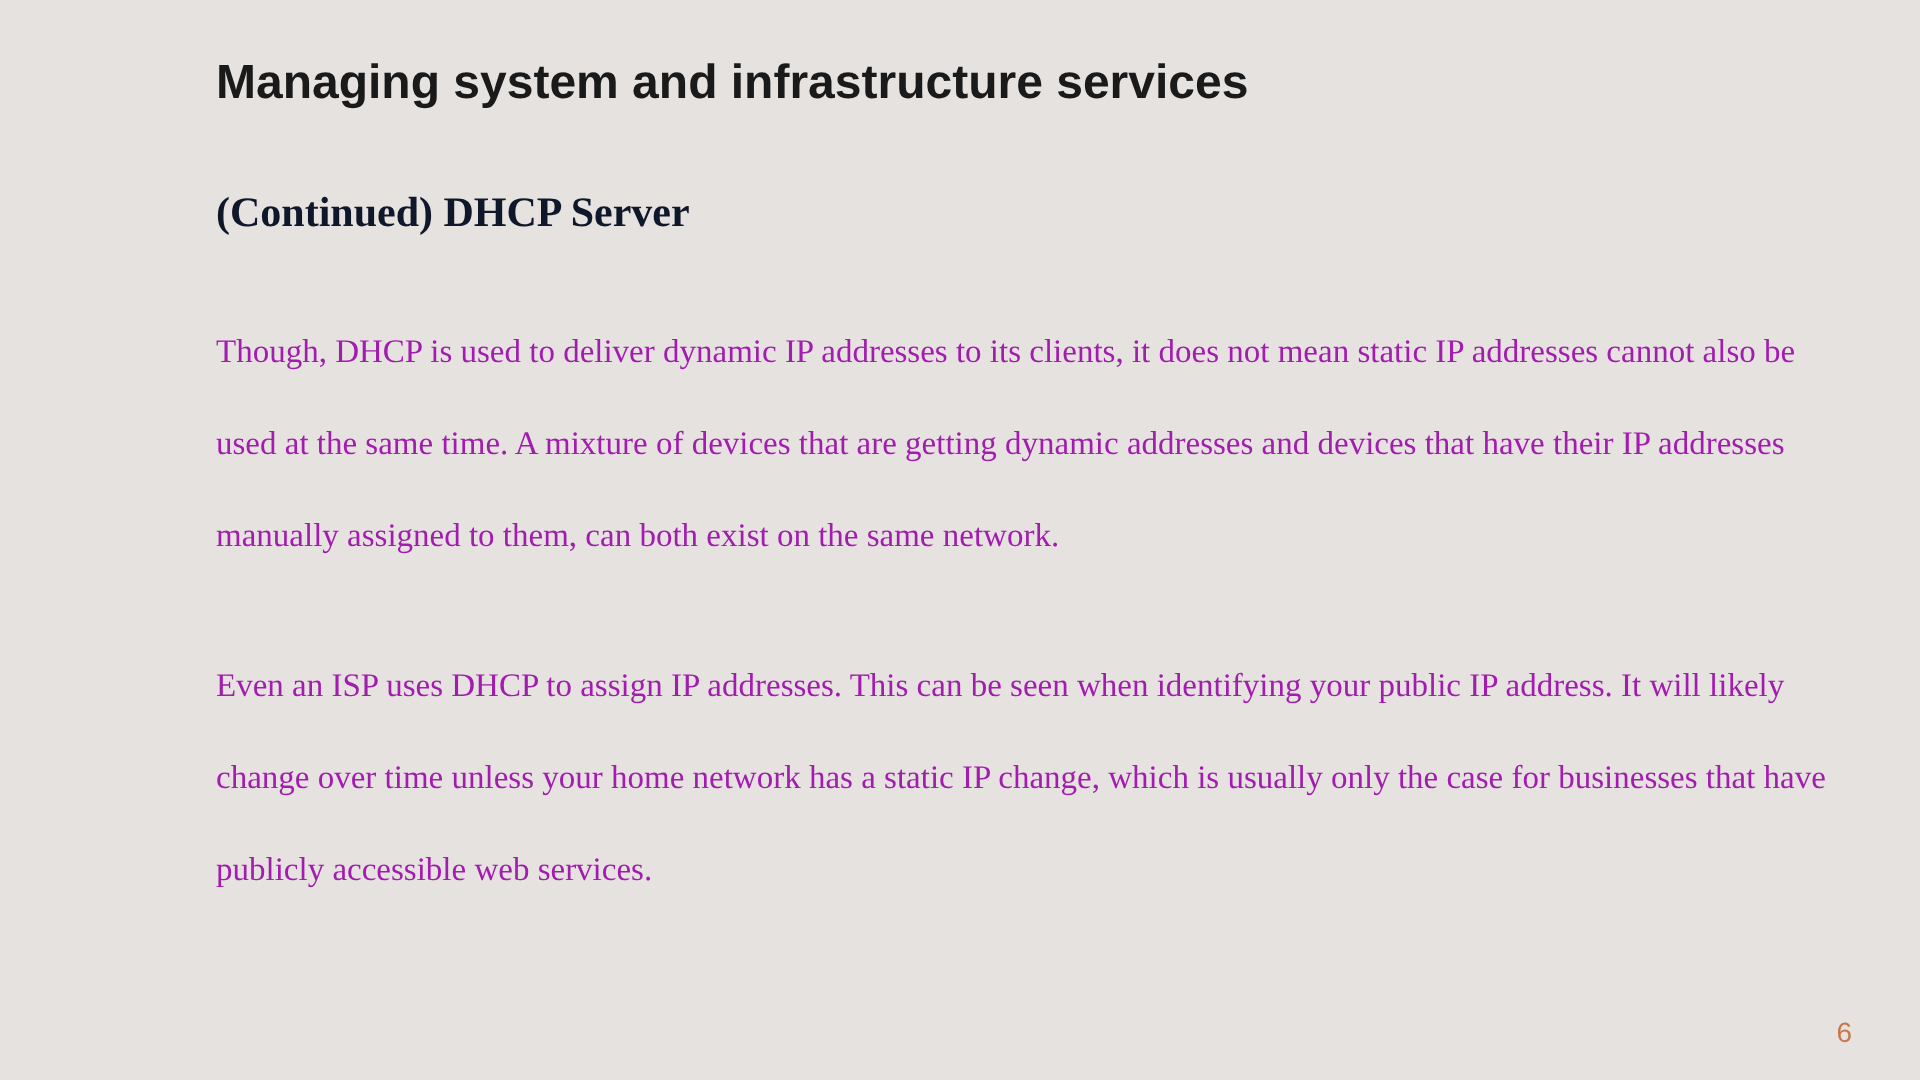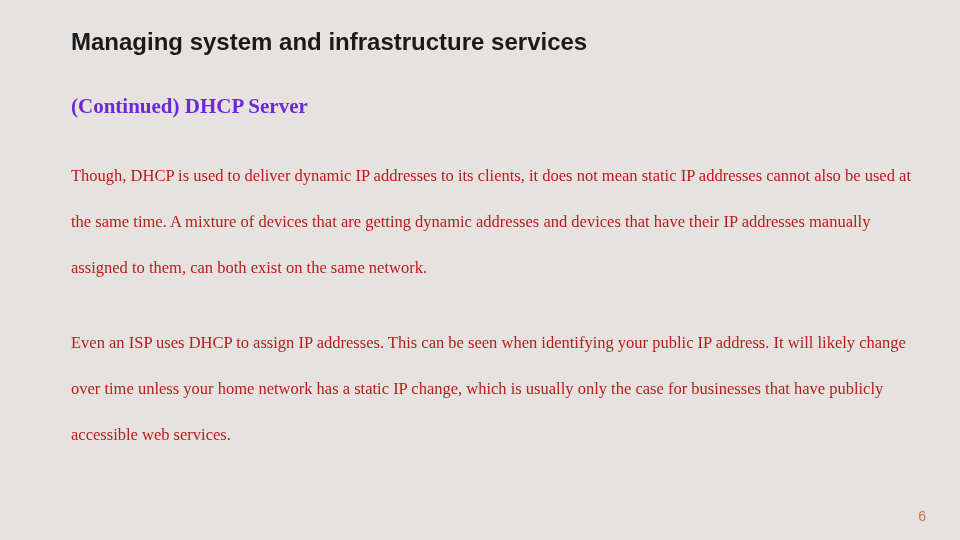--- a/index.html
+++ b/index.html
@@ -10,39 +10,40 @@
   body {
     width: 960px;
     height: 540px;
     background: #e6e2df;
     font-family: Georgia, 'Times New Roman', serif;
     position: relative;
     overflow: hidden;
   }
   .slide {
     padding: 28px 45px 0 71px;
+    margin-left: 37px;
   }
   .title {
     font-family: Arial, Helvetica, sans-serif;
     font-size: 24px;
     font-weight: bold;
     color: #1a1a1a;
     margin-bottom: 38px;
   }
   .subtitle {
     font-family: Georgia, 'Times New Roman', serif;
     font-size: 21px;
     font-weight: bold;
-    color: #6d28d9;
+    color: #0f172a;
     margin-bottom: 34px;
   }
   .body-text {
     font-family: Georgia, 'Times New Roman', serif;
     font-size: 16.5px;
-    color: #b91c1c;
+    color: #a21caf;
     line-height: 2.8;
     margin-bottom: 28px;
   }
   .page-number {
     position: absolute;
     bottom: 16px;
     right: 34px;
     font-family: Arial, sans-serif;
     font-size: 14px;
     color: #c87848;

